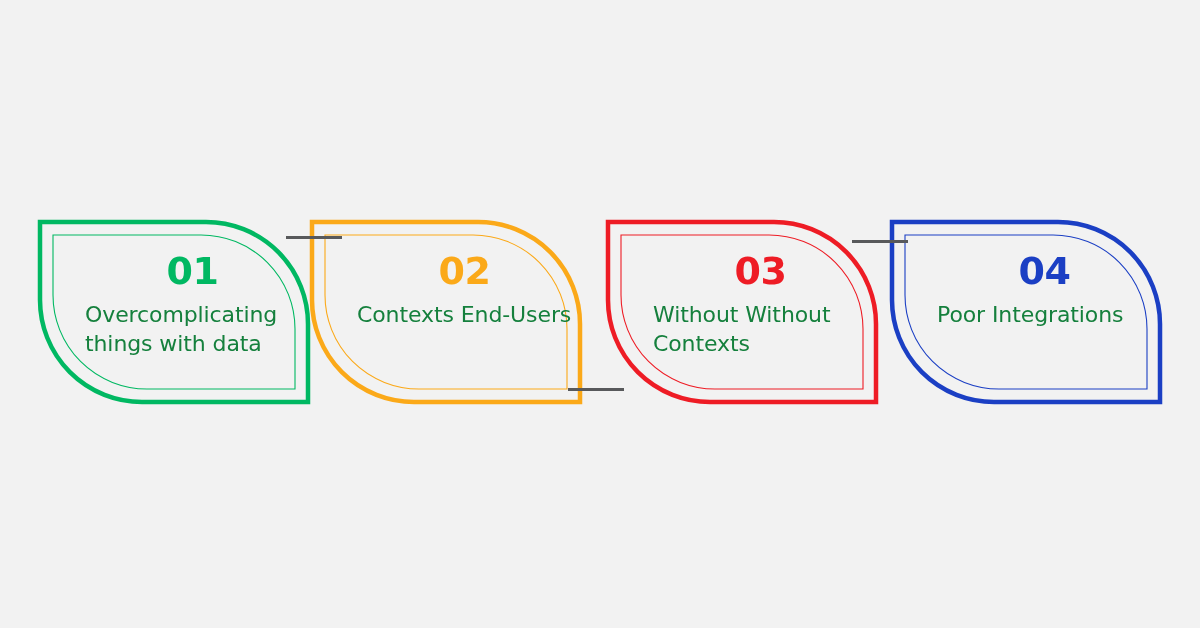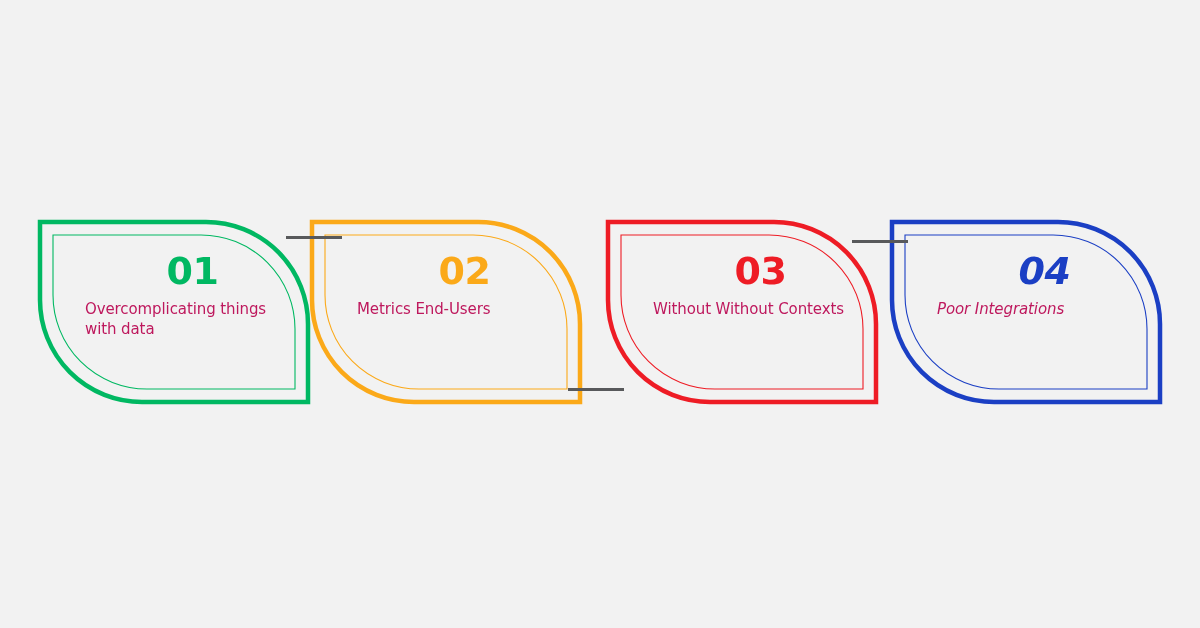--- a/index.html
+++ b/index.html
@@ -46,25 +46,25 @@
     font-size: 38px;
     font-weight: 700;
     line-height: 1;
     letter-spacing: -0.5px;
     margin: 0 0 10px 0;
     white-space: nowrap;
     text-align: center;
   }
   .card-title {
     font-family: "DejaVu Sans", "Liberation Sans", sans-serif;
-    font-size: 15px;
+    font-size: 22px;
     font-weight: 400;
     line-height: 1.33;
     letter-spacing: -0.1px;
-    color: #be185d;
+    color: #15803d;
     margin: 0;
   }
 
   
   .connector {
     position: absolute;
     height: 3px;
     background: #58595b;
     border-radius: 0;
   }
@@ -85,36 +85,36 @@
     </div>
   </div>
 
   <div class="card" style="left:310px; top:220px; width:272px; height:184px;">
     <svg class="card-outline" width="272" height="184" viewBox="0 0 272 184">
       <path d="M2,2 H168 A102,102 0 0 1 270,104 V182 H104 A102,102 0 0 1 2,80 Z" fill="none" stroke="#fba919" stroke-width="4.5"></path>
       <path d="M15,15 H163 A94,94 0 0 1 257,109 V169 H109 A94,94 0 0 1 15,75 Z" fill="none" stroke="#fba919" stroke-width="1.1"></path>
     </svg>
     <div class="card-body">
       <p class="card-number" style="color:#fba919;">02</p>
-      <p class="card-title">Metrics End-Users</p>
+      <p class="card-title">Contexts End-Users</p>
     </div>
   </div>
 
   <div class="card" style="left:606px; top:220px; width:272px; height:150px;">
     <svg class="card-outline" width="272" height="184" viewBox="0 0 272 184">
       <path d="M2,2 H168 A102,102 0 0 1 270,104 V182 H104 A102,102 0 0 1 2,80 Z" fill="none" stroke="#ee1c25" stroke-width="4.5"></path>
       <path d="M15,15 H163 A94,94 0 0 1 257,109 V169 H109 A94,94 0 0 1 15,75 Z" fill="none" stroke="#ee1c25" stroke-width="1.1"></path>
     </svg>
     <div class="card-body">
       <p class="card-number" style="color:#ee1c25;">03</p>
       <p class="card-title">Without Without Contexts</p>
     </div>
   </div>
 
-  <div class="card" style="left:890px; top:220px; width:272px; height:184px;font-style:italic;">
+  <div class="card" style="left:890px; top:220px; width:272px; height:184px;">
     <svg class="card-outline" width="272" height="184" viewBox="0 0 272 184">
       <path d="M2,2 H168 A102,102 0 0 1 270,104 V182 H104 A102,102 0 0 1 2,80 Z" fill="none" stroke="#1b3fc4" stroke-width="4.5"></path>
       <path d="M15,15 H163 A94,94 0 0 1 257,109 V169 H109 A94,94 0 0 1 15,75 Z" fill="none" stroke="#1b3fc4" stroke-width="1.1"></path>
     </svg>
     <div class="card-body">
       <p class="card-number" style="color:#1b3fc4;">04</p>
       <p class="card-title">Poor Integrations</p>
     </div>
   </div>
 

